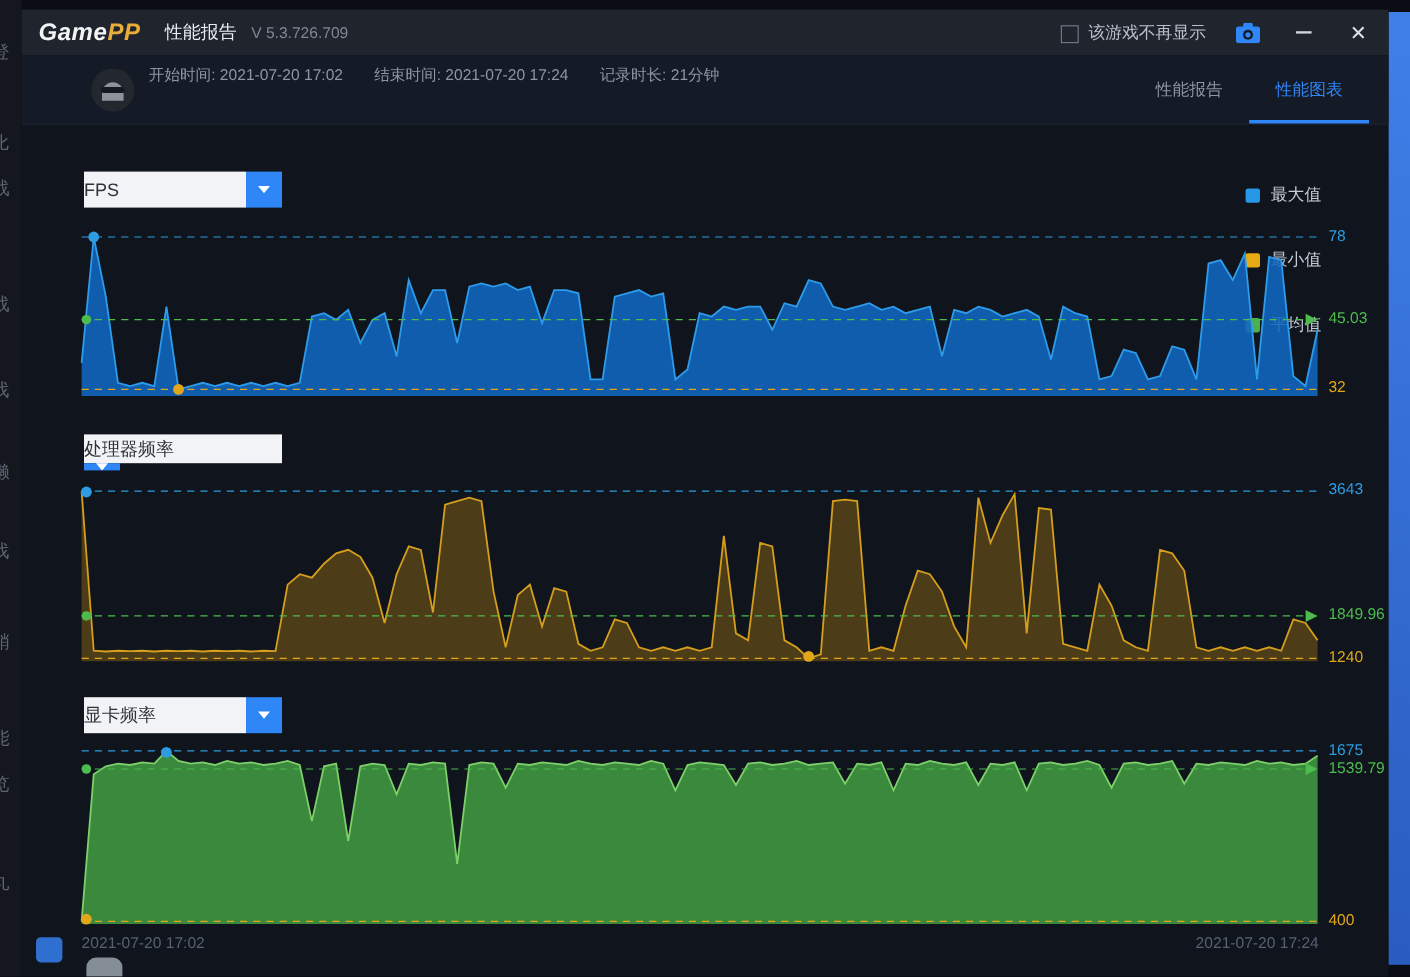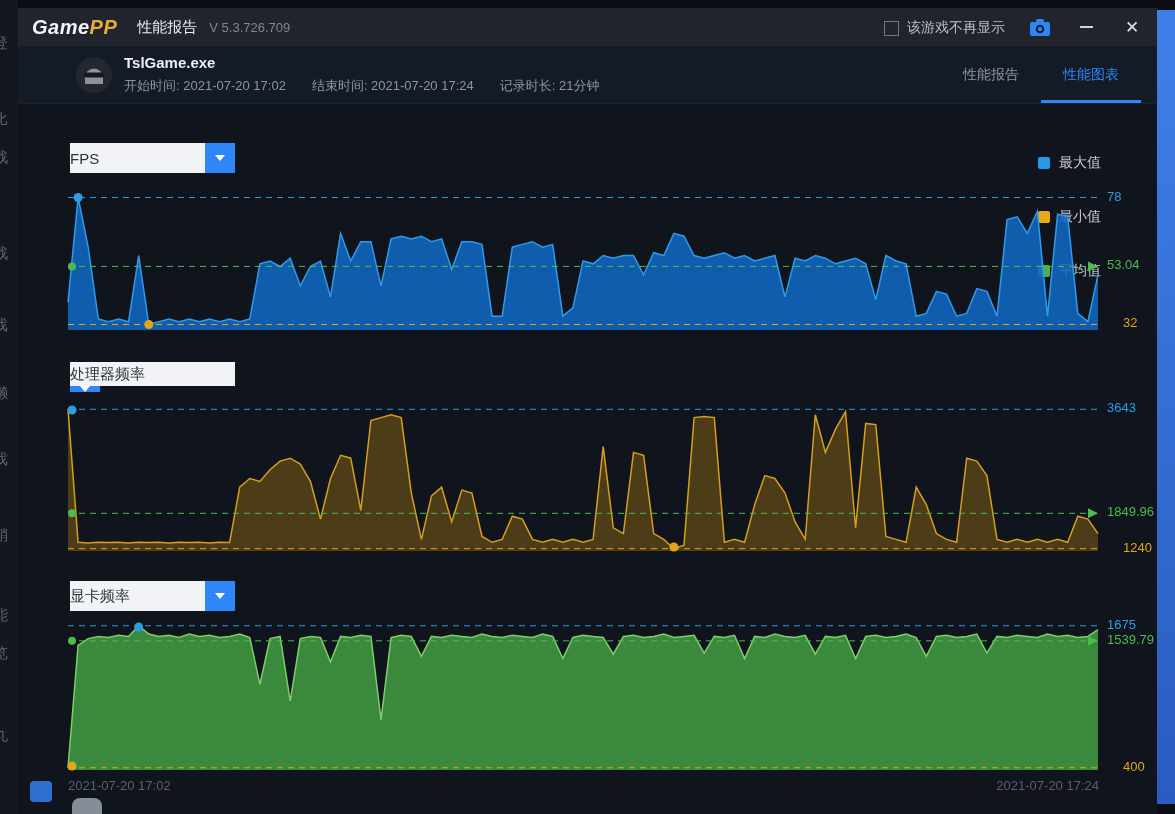--- a/index.html
+++ b/index.html
@@ -45,21 +45,21 @@
   .sel-label{flex:1;background:#f1f3f6;color:#2e3339;font-size:15px;display:flex;align-items:center;}
   .sel-btn{width:30px;background:#2f86f6;display:flex;align-items:center;justify-content:center;}
   .caret{width:0;height:0;border-left:5px solid transparent;border-right:5px solid transparent;border-top:6px solid #fff;}
 
   .plot{position:absolute;left:50px;width:1030px;}
   #plot-fps{top:184px;height:138px;}
   #plot-cpu{top:398px;height:145px;}
   #plot-gpu{top:615px;height:147px;}
   .chart-svg{position:absolute;left:0;top:0;overflow:visible;}
   .axis-label{position:absolute;left:calc(100% + 9px);font-size:13px;white-space:nowrap;}
-  .axis-label.max{color:#2d9ce0;} .axis-label.avg{color:#4dbb4d;} .axis-label.min{color:#e2a718;margin-left:16px;}
+  .axis-label.max{color:#2d9ce0;} .axis-label.avg{color:#4dbb4d;} .axis-label.min{color:#e2a718;}
 
   .footer-time{position:absolute;top:770px;font-size:13px;color:#566172;}
   .footer-time.left{left:50px;} .footer-time.right{right:58px;}
 </style>
 </head>
 <body>
 
 <div class="stage">
 
   <div class="bg-left">
@@ -107,21 +107,20 @@
 
     <div class="header">
       <div class="gicon">
         <svg width="36" height="36" viewBox="0 0 36 36">
           <circle cx="18" cy="18" r="18" fill="#23272e"></circle>
           <path d="M9 21 a9 9.5 0 0 1 18 0 l0 6 -18 0 z" fill="#8d939b"></path>
           <rect x="8" y="15.5" width="20" height="5" rx="2.5" fill="#15181d"></rect>
         </svg>
       </div>
       <div class="ginfo">
-        <div class="gname">TslGame.exe</div>
         <div class="gmeta">
           <span>开始时间: 2021-07-20 17:02</span>
           <span>结束时间: 2021-07-20 17:24</span>
           <span>记录时长: 21分钟</span>
         </div>
       </div>
       <div class="tabs">
         <div class="tab">性能报告</div>
         <div class="tab active">性能图表</div>
       </div>
@@ -154,21 +153,21 @@
           <polyline points="0.0,110.4 10.1,5.5 20.2,55.2 30.3,127.0 40.4,129.7 50.5,127.0 60.6,129.7 70.7,63.5 80.8,132.5 90.9,129.7 101.0,127.0 111.1,129.7 121.2,127.0 131.3,129.7 141.4,127.0 151.5,129.7 161.6,127.0 171.7,129.7 181.8,127.0 191.9,71.8 202.0,69.0 212.1,74.5 222.2,66.2 232.3,93.8 242.4,74.5 252.5,69.0 262.5,104.9 272.6,41.4 282.7,69.0 292.8,49.7 302.9,49.7 313.0,93.8 323.1,46.9 333.2,44.2 343.3,46.9 353.4,44.2 363.5,49.7 373.6,46.9 383.7,77.3 393.8,49.7 403.9,49.7 414.0,52.4 424.1,124.2 434.2,124.2 444.3,55.2 454.4,52.4 464.5,49.7 474.6,55.2 484.7,52.4 494.8,124.2 504.9,115.9 515.0,69.0 525.1,71.8 535.2,63.5 545.3,66.2 555.4,63.5 565.5,63.5 575.6,82.8 585.7,60.7 595.8,63.5 605.9,41.4 616.0,44.2 626.1,63.5 636.2,66.2 646.3,63.5 656.4,60.7 666.5,66.2 676.6,63.5 686.7,69.0 696.8,66.2 706.9,63.5 717.0,104.9 727.1,66.2 737.2,69.0 747.3,63.5 757.4,66.2 767.5,71.8 777.5,69.0 787.6,66.2 797.7,71.8 807.8,107.6 817.9,63.5 828.0,69.0 838.1,71.8 848.2,124.2 858.3,121.4 868.4,99.4 878.5,102.1 888.6,124.2 898.7,121.4 908.8,96.6 918.9,99.4 929.0,124.2 939.1,27.6 949.2,24.8 959.3,41.4 969.4,19.3 979.5,124.2 989.6,22.1 999.7,24.8 1009.8,121.4 1019.9,129.7 1030.0,82.8" fill="none" stroke="#2e9bea" stroke-width="1.5"></polyline>
           <line x1="0" y1="5.52000000000001" x2="1030" y2="5.52000000000001" stroke="#2d9ce0" stroke-width="1" stroke-dasharray="6 5"></line>
           <line x1="0" y1="74.40960000000001" x2="1030" y2="74.40960000000001" stroke="#4dbb4d" stroke-width="1" stroke-dasharray="6 5"></line>
           <polygon points="1020,69.40960000000001 1030,74.40960000000001 1020,79.40960000000001" fill="#4dbb4d"></polygon>
           <circle cx="4" cy="74.40960000000001" r="4" fill="#4dbb4d"></circle>
           <line x1="0" y1="132.48" x2="1030" y2="132.48" stroke="#e2a718" stroke-width="1" stroke-dasharray="6 5"></line>
           <circle cx="10.098039215686274" cy="5.52000000000001" r="4.5" fill="#2d9ce0"></circle>
           <circle cx="80.7843137254902" cy="132.48" r="4.5" fill="#e2a718"></circle>
         </svg>
       <span class="axis-label max" style="top: -3.48px; color: rgb(45, 156, 224);">78</span>
-      <span class="axis-label avg" style="top: 65.4096px; color: rgb(77, 187, 77);">53.04</span>
+      <span class="axis-label avg" style="top: 65.4096px; color: rgb(77, 187, 77);">45.03</span>
       <span class="axis-label min" style="top: 123.48px; color: rgb(226, 167, 24);">32</span>
     </div>
 
     <div class="selector" id="sel-cpu">
       <span class="sel-label">处理器频率</span>
       <span class="sel-btn">
           <span class="caret"></span>
         </span>
     </div>
     <div class="plot" id="plot-cpu">

